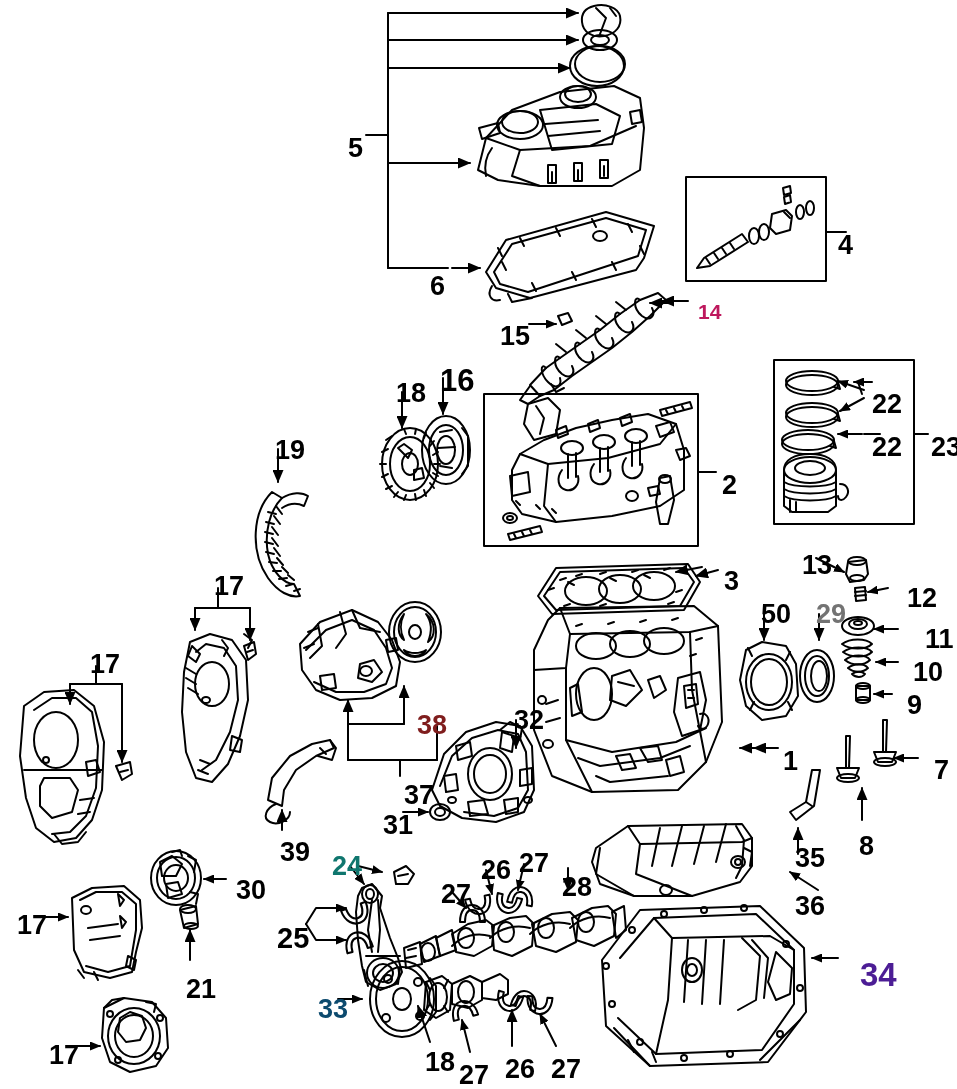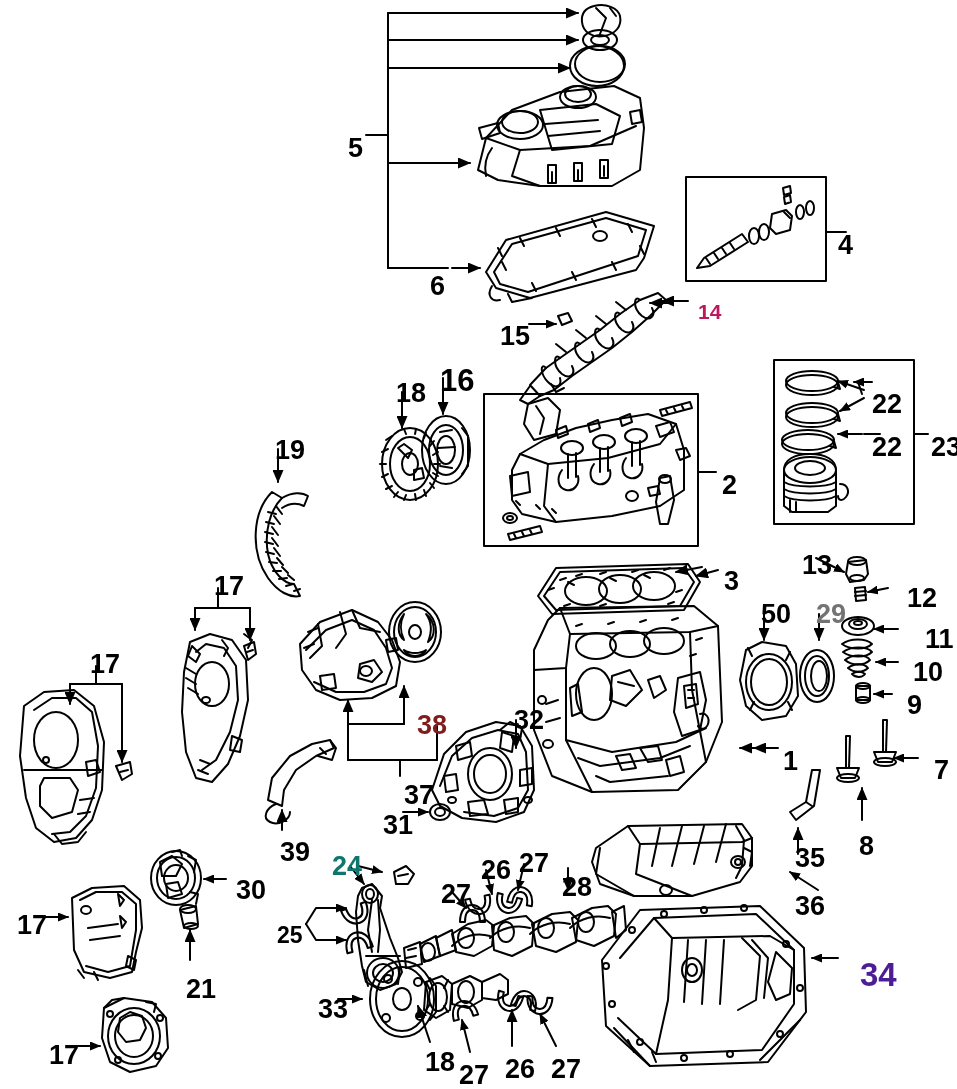--- a/index.html
+++ b/index.html
@@ -617,25 +617,25 @@
       <div class="callout" style="left: 280px; top: 839px; font-size: 27px; color: rgb(0, 0, 0);">39</div>
       <div class="callout" style="left: 859px; top: 833px; font-size: 27px; color: rgb(0, 0, 0);">8</div>
       <div class="callout" style="left: 795px; top: 845px; font-size: 27px; color: rgb(0, 0, 0);">35</div>
       <div class="callout" style="left: 236px; top: 877px; font-size: 27px; color: rgb(0, 0, 0);">30</div>
       <div class="callout" style="left: 332px; top: 853px; font-size: 27px; color: #0f766e;">24</div>
       <div class="callout" style="left: 481px; top: 857px; font-size: 27px; color: rgb(0, 0, 0);">26</div>
       <div class="callout" style="left: 519px; top: 850px; font-size: 27px; color: rgb(0, 0, 0);">27</div>
       <div class="callout" style="left: 562px; top: 855px; font-size: 27px; color: rgb(0, 0, 0); margin-top: 19px;">28</div>
       <div class="callout" style="left: 441px; top: 881px; font-size: 27px; color: rgb(0, 0, 0);">27</div>
       <div class="callout" style="left: 795px; top: 893px; font-size: 27px; color: rgb(0, 0, 0);">36</div>
-      <div class="callout" style="left: 277px; top: 924px; font-size: 23px; color: rgb(0, 0, 0);">25</div>
+      <div class="callout" style="left: 277px; top: 924px; font-size: 29px; color: rgb(0, 0, 0);">25</div>
       <div class="callout" style="left: 17px; top: 912px; font-size: 27px; color: rgb(0, 0, 0);">17</div>
       <div class="callout" style="left: 186px; top: 976px; font-size: 27px; color: rgb(0, 0, 0);">21</div>
       <div class="callout" style="left: 860px; top: 958px; font-size: 33px; color: #4c1d95; text-align: right;">34</div>
-      <div class="callout" style="left: 318px; top: 996px; font-size: 27px; color: #000000;">33</div>
+      <div class="callout" style="left: 318px; top: 996px; font-size: 27px; color: #0c4a6e;">33</div>
       <div class="callout" style="left: 49px; top: 1042px; font-size: 27px; color: rgb(0, 0, 0);">17</div>
       <div class="callout" style="left: 425px; top: 1049px; font-size: 27px; color: rgb(0, 0, 0);">18</div>
       <div class="callout" style="left: 459px; top: 1062px; font-size: 27px; color: rgb(0, 0, 0);">27</div>
       <div class="callout" style="left: 505px; top: 1056px; font-size: 27px; color: rgb(0, 0, 0);">26</div>
       <div class="callout" style="left: 551px; top: 1056px; font-size: 27px; color: rgb(0, 0, 0);">27</div>
     </div>
 
 </div>
 
 </body></html>

